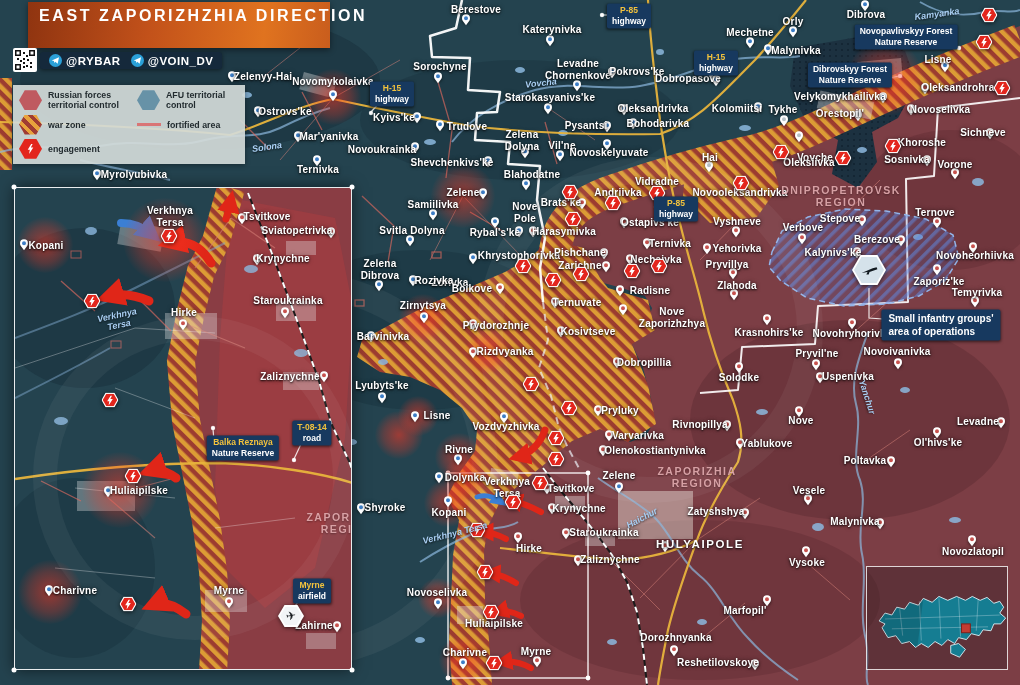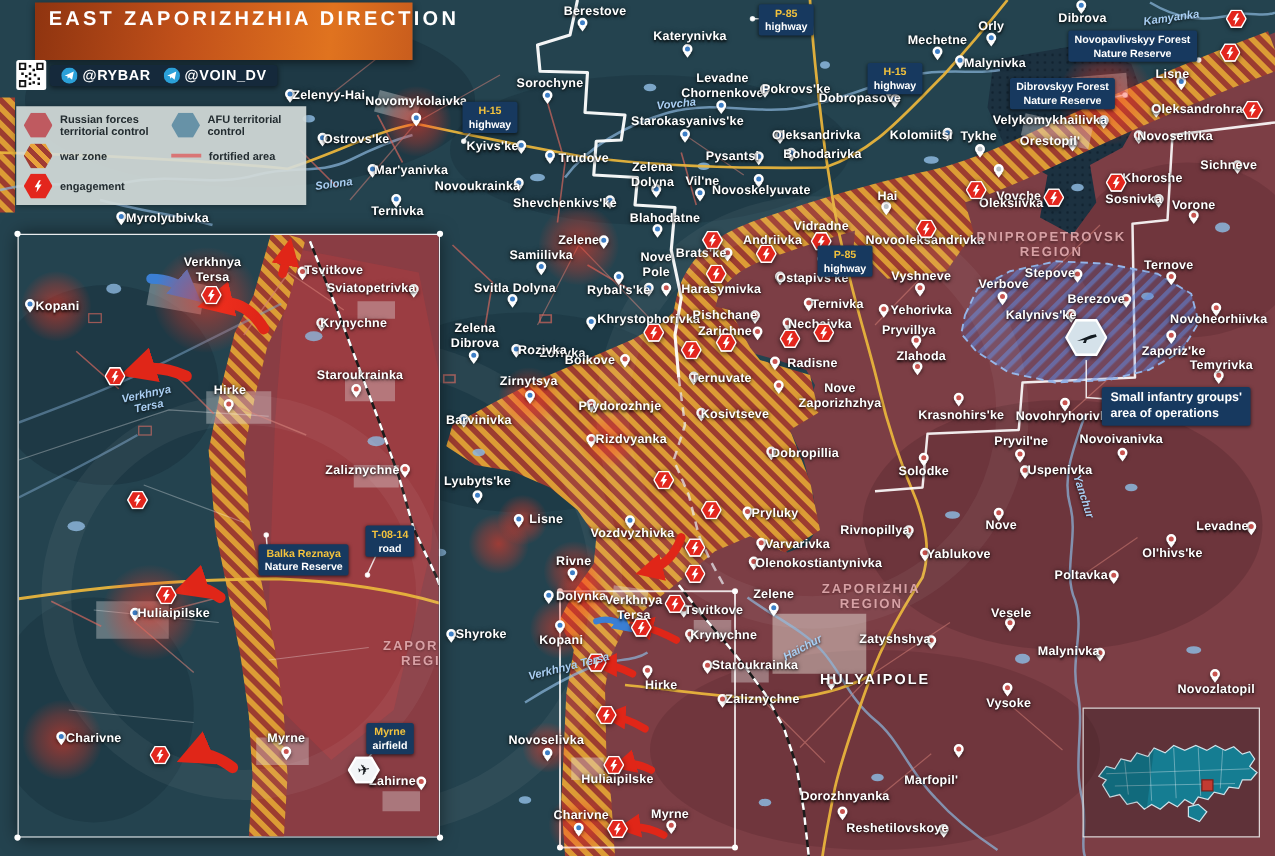--- a/index.html
+++ b/index.html
@@ -437,21 +437,21 @@
       <div class="pin blue" style="left: 438px; top: 603px;"></div>
       <div class="town" style="left: 437px; top: 593px;">Novoselivka</div>
       <div class="pin blue" style="left: 463px; top: 663px;"></div>
       <div class="town" style="left: 465px; top: 653px;">Charivne</div>
       <div class="town" style="left: 519px; top: 256px;">Khrystophorivka</div>
       <div class="pin red" style="left: 500px; top: 288px;"></div>
       <div class="town" style="left: 472px; top: 289px;">Boikove</div>
       <div class="pin red" style="left: 582px; top: 203px;"></div>
       <div class="town" style="left: 561px; top: 203px;">Brats'ke</div>
       <div class="pin red" style="left: 533px; top: 231px;"></div>
-      <div class="town" style="left: 564px; top: 232px; padding-left: 26px;">Harasymivka</div>
+      <div class="town" style="left: 564px; top: 232px;">Harasymivka</div>
       <div class="town" style="left: 618px; top: 193px;">Andriivka</div>
       <div class="town" style="left: 657px; top: 182px;">Vidradne</div>
       <div class="pin red" style="left: 624px; top: 222px;"></div>
       <div class="town" style="left: 650px; top: 223px;">Ostapivs'ke</div>
       <div class="pin red" style="left: 647px; top: 243px;"></div>
       <div class="town" style="left: 670px; top: 244px;">Ternivka</div>
       <div class="pin red" style="left: 630px; top: 259px;"></div>
       <div class="town" style="left: 656px; top: 260px;">Nechaivka</div>
       <div class="pin red" style="left: 604px; top: 253px;"></div>
       <div class="town" style="left: 580px; top: 253px;">Pishchane</div>
@@ -501,21 +501,21 @@
       <div class="town" style="left: 716px; top: 512px;">Zatyshshya</div>
       <div class="pin red" style="left: 808px; top: 499px;"></div>
       <div class="town" style="left: 809px; top: 491px;">Vesele</div>
       <div class="pin red" style="left: 806px; top: 551px;"></div>
       <div class="town" style="left: 807px; top: 563px;">Vysoke</div>
       <div class="pin red" style="left: 880px; top: 523px;"></div>
       <div class="town" style="left: 855px; top: 522px;">Malynivka</div>
       <div class="pin red" style="left: 972px; top: 540px;"></div>
       <div class="town" style="left: 973px; top: 552px;">Novozlatopil</div>
       <div class="pin red" style="left: 767px; top: 600px;"></div>
-      <div class="town" style="left: 745px; top: 625px;">Marfopil'</div>
+      <div class="town" style="left: 745px; top: 611px;">Marfopil'</div>
       <div class="pin red" style="left: 674px; top: 650px;"></div>
       <div class="town" style="left: 676px; top: 638px;">Dorozhnyanka</div>
       <div class="pin red" style="left: 755px; top: 664px;"></div>
       <div class="town" style="left: 718px; top: 663px;">Reshetilovskoye</div>
       <div class="pin red" style="left: 736px; top: 231px;"></div>
       <div class="town" style="left: 737px; top: 222px;">Vyshneve</div>
       <div class="town" style="left: 740px; top: 193px;">Novooleksandrivka</div>
       <div class="pin red" style="left: 707px; top: 248px;"></div>
       <div class="town" style="left: 737px; top: 249px;">Yehorivka</div>
       <div class="pin red" style="left: 733px; top: 273px;"></div>

